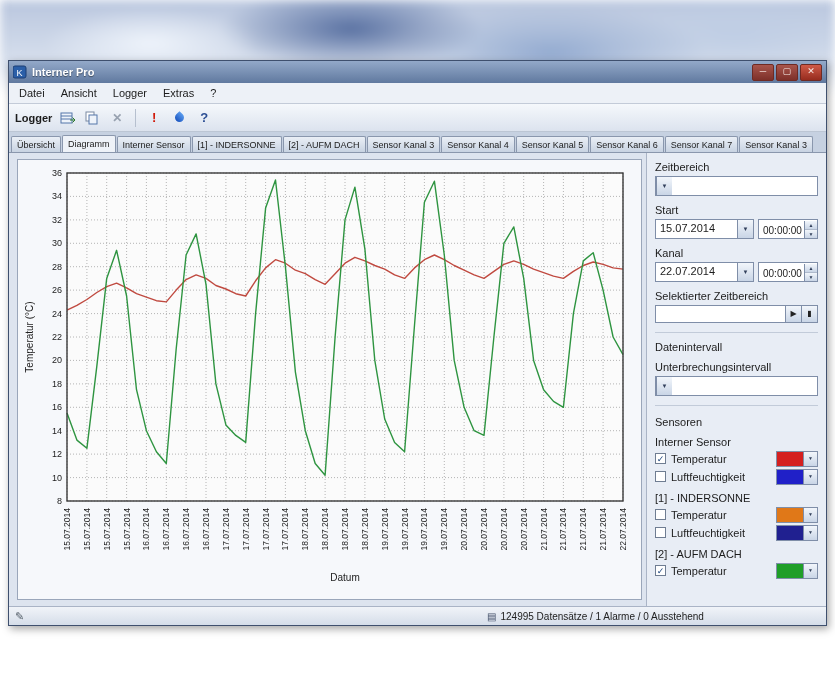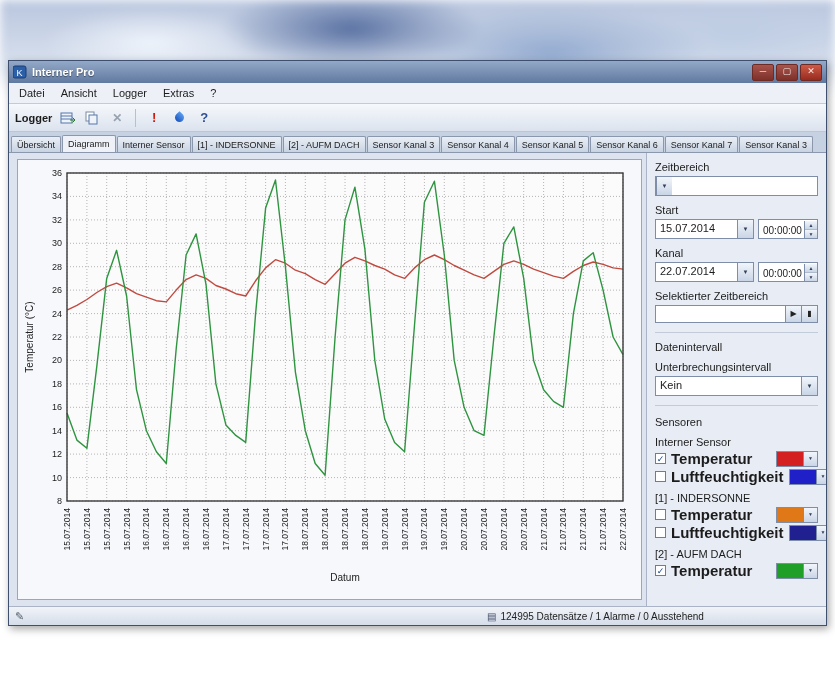--- a/index.html
+++ b/index.html
@@ -58,21 +58,21 @@
   .spin-col{width:12px;border-left:1px solid #7f8ea8;display:flex;flex-direction:column;}
   .spin-col span{flex:1;background:linear-gradient(#f2f6fb,#c9d5e6);font-size:5px;line-height:8px;text-align:center;color:#33415c;}
   .spin-col span:first-child{border-bottom:1px solid #aeb9cb;}
   .range-row{height:16px;display:flex;border:1px solid #7f8ea8;background:#fff;}
   .range-strip{flex:1;}
   .range-btn{width:15px;background:linear-gradient(#f2f6fb,#c9d5e6);border-left:1px solid #7f8ea8;font-size:8px;line-height:15px;text-align:center;color:#222;}
   .sep{height:1px;background:#c2cbd9;margin:9px 0 1px 0;}
   .sensor-name{margin:8px 0 2px 0;}
   .chk-row{display:flex;align-items:center;gap:5px;margin:3px 0;height:15px;}
   .checkbox{width:11px;height:11px;background:#fff;border:1px solid #6f7d92;font-size:9px;line-height:11px;text-align:center;color:#17407a;flex:0 0 11px;box-sizing:border-box;}
-  .chk-label{font-size:15px;font-weight:bold;}
+  .chk-label{font-size:11px;}
   .swatch-dd{margin-left:auto;display:flex;height:14px;border:1px solid #7f8ea8;background:#fff;}
   .swatch{width:26px;}
   .swatch-arrow{width:13px;background:linear-gradient(#f2f6fb,#c9d5e6);border-left:1px solid #7f8ea8;font-size:5px;line-height:13px;text-align:center;color:#33415c;}
   
   .statusbar{flex:0 0 18px;height:18px;background:linear-gradient(#f1f4f9,#d5dde9);border-top:1px solid #aab4c6;display:flex;align-items:center;font-size:10px;color:#222;padding:0 6px;position:relative;}
   .sb-pencil{color:#5a646f;font-size:11px;}
   .sb-group{position:absolute;left:478px;display:flex;align-items:center;gap:4px;}
   .sb-icon{color:#44506a;font-size:10px;}
 </style>
 </head>
@@ -297,21 +297,20 @@
         <div class="range-btn">▶</div>
         <div class="range-btn">▮</div>
       </div>
 
       <div class="sep"></div>
 
       <div class="grp-label">Datenintervall</div>
 
       <div class="grp-label">Unterbrechungsintervall</div>
       <div class="select">
-        <span class="val">Kein</span>
         <span class="dd-btn">▼</span>
       </div>
 
       <div class="sep"></div>
 
       <div class="grp-label heading">Sensoren</div>
       <div>
           <div class="sensor-name">Interner Sensor</div>
           <div class="chk-row">
             <span class="checkbox">✓</span>

